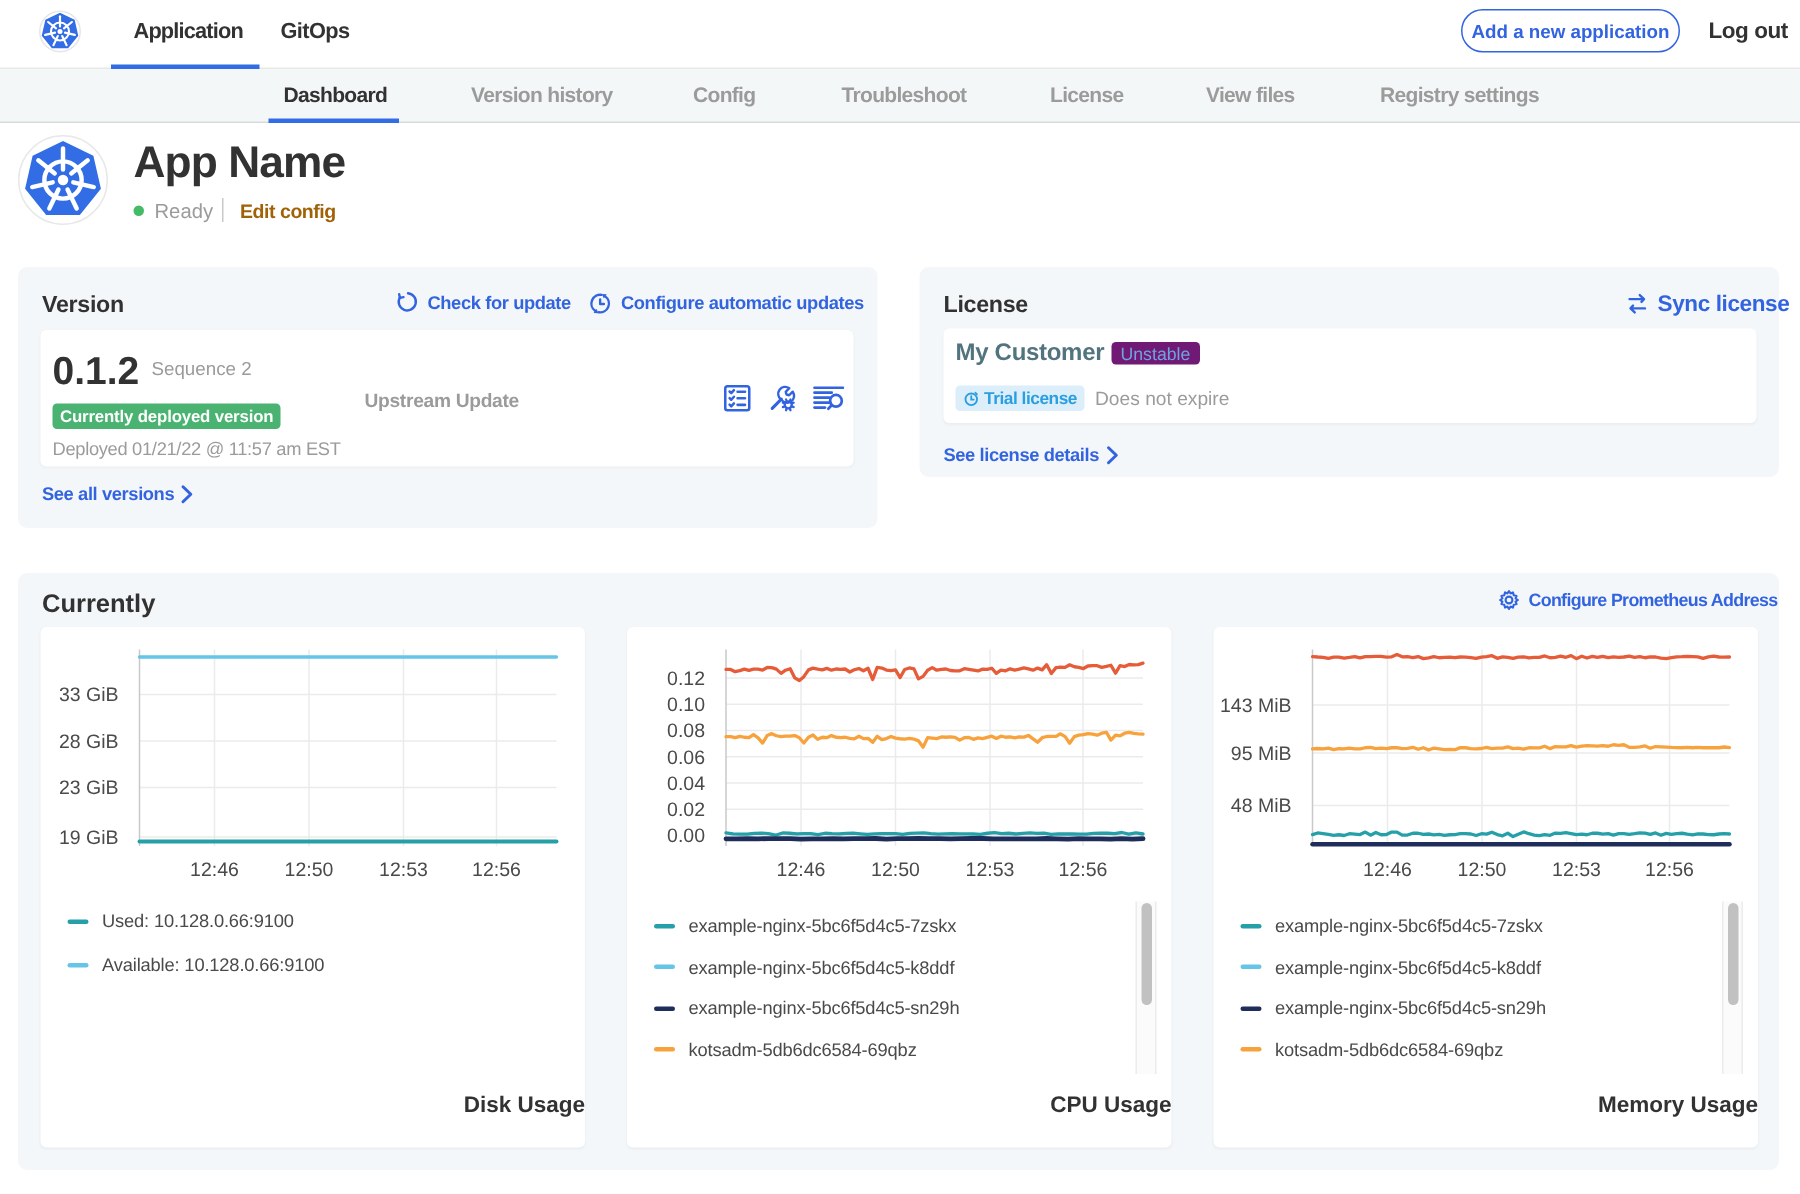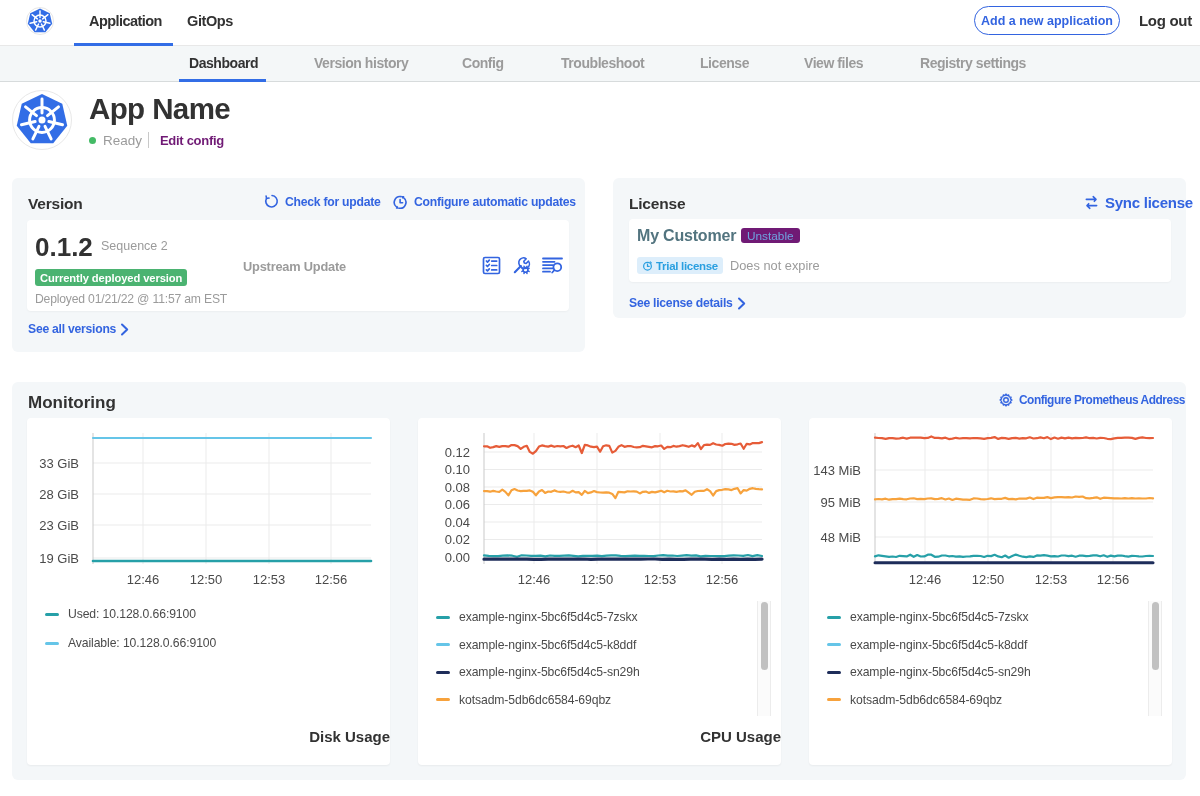--- a/index.html
+++ b/index.html
@@ -1,17 +1,17 @@
 <!DOCTYPE html>
 <html><head><meta charset="utf-8"><style>
 * { margin:0; padding:0; box-sizing:border-box; }
 html,body { width:1200px; height:796px; background:#fff; font-family:"Liberation Sans",sans-serif; overflow:hidden; }
 .abs { position:absolute; }
 .b { font-weight:bold; }
-.blue { color:#701a75; }
+.blue { color:#a16207; }
 .gray { color:#9b9b9b; }
 .dark { color:#323232; }
 .link { color:#3364e0; font-weight:bold; font-size:12.2px; letter-spacing:-0.25px; }
 .card { position:absolute; background:#f4f7f9; border-radius:6px; }
 .white { position:absolute; background:#fff; border-radius:4px; }
 .iconrow { display:flex; align-items:center; gap:6px; }
 .dash { position:absolute; width:14px; height:3px; border-radius:2px; left:18px; }
 .leg { position:absolute; left:41px; font-size:12.2px; color:#4a4a4a; letter-spacing:-0.1px; }
 .ctitle { position:absolute; width:100%; text-align:right; font-size:15px; font-weight:bold; color:#323232; top:310px; }
 </style></head>
@@ -152,21 +152,21 @@
   </div>
 <div class="abs gray" style="left:730px;top:258px;font-size:12.8px">Does not expire</div>
 <div class="abs iconrow" style="left:629px;top:296px;gap:3px">
     <span class="link" style="font-size:12.2px">See license details</span>
     <svg width="11" height="13" viewBox="0 0 11 13" fill="none" stroke="#3364e0" stroke-width="2" stroke-linecap="round" stroke-linejoin="round">
       <path d="M3 1.5 L8.2 6.5 L3 11.5"></path>
     </svg>
   </div>
 
 <div class="card" style="left:12px;top:382px;width:1174px;height:398px"></div>
-<div class="abs dark b" style="left:28px;top:393px;font-size:17px">Monitoring</div>
+<div class="abs dark b" style="left:28px;top:393px;font-size:17px">Currently</div>
 <div class="abs iconrow" style="right:15px;top:393px;white-space:nowrap">
     <svg width="14" height="14" viewBox="0 0 16 16" fill="none" stroke="#3364e0" stroke-width="1.6">
       <circle cx="8" cy="8" r="2.6"></circle>
       <path d="M8 1.2 L9.2 3 L11 2.2 L11.6 4.4 L13.8 4.9 L13 6.8 L14.8 8 L13 9.2 L13.8 11.1 L11.6 11.6 L11 13.8 L9.2 13 L8 14.8 L6.8 13 L5 13.8 L4.4 11.6 L2.2 11.1 L3 9.2 L1.2 8 L3 6.8 L2.2 4.9 L4.4 4.4 L5 2.2 L6.8 3 Z" stroke-linejoin="round"></path>
     </svg>
     <span class="link" style="font-size:11.9px;letter-spacing:-0.45px">Configure Prometheus Address</span>
   </div>
 
 <div class="white" style="left:27px;top:418px;width:363px;height:347px;box-shadow:0 1px 2px rgba(0,0,0,0.05)">
 <svg class="abs" style="left:0;top:0" width="363" height="175" viewBox="0 0 363 175">
@@ -265,13 +265,14 @@
 <div class="dash" style="top:197.5px;background:#26a0a8"></div>
     <div class="leg" style="top:192.0px">example-nginx-5bc6f5d4c5-7zskx</div>
 <div class="dash" style="top:225.1px;background:#65c5e8"></div>
     <div class="leg" style="top:219.6px">example-nginx-5bc6f5d4c5-k8ddf</div>
 <div class="dash" style="top:252.7px;background:#1e2d5a"></div>
     <div class="leg" style="top:247.2px">example-nginx-5bc6f5d4c5-sn29h</div>
 <div class="dash" style="top:280.3px;background:#f7a23c"></div>
     <div class="leg" style="top:274.8px">kotsadm-5db6dc6584-69qbz</div>
 <div class="abs" style="left:339px;top:183px;width:14px;height:115px;background:#fbfbfb;border-left:1px solid #ececec;border-right:1px solid #ececec"></div>
 <div class="abs" style="left:343px;top:184px;width:7px;height:68px;background:#c1c1c1;border-radius:4px"></div>
+<div class="ctitle">Memory Usage</div>
 </div>
 
 </body></html>

